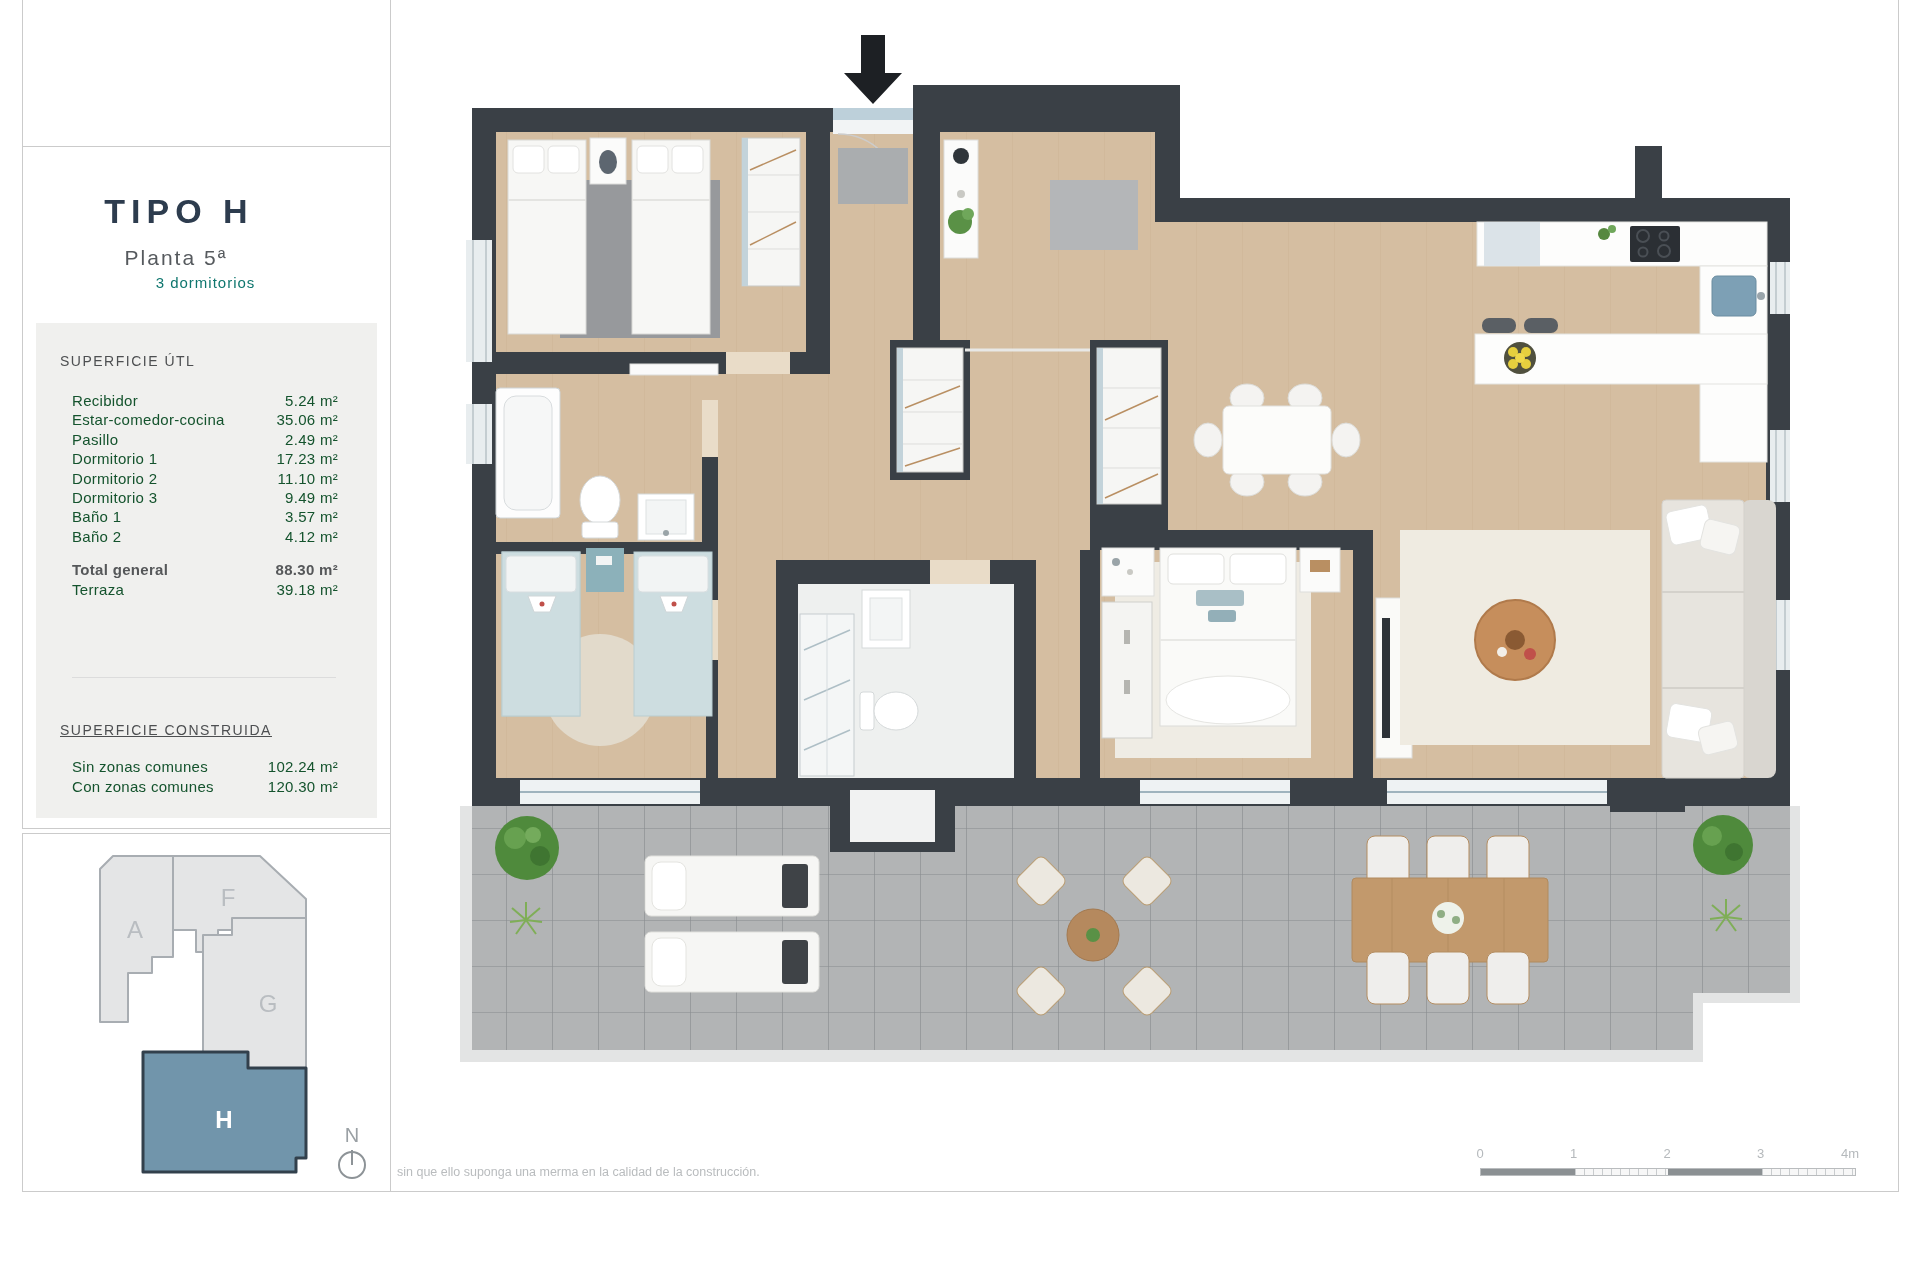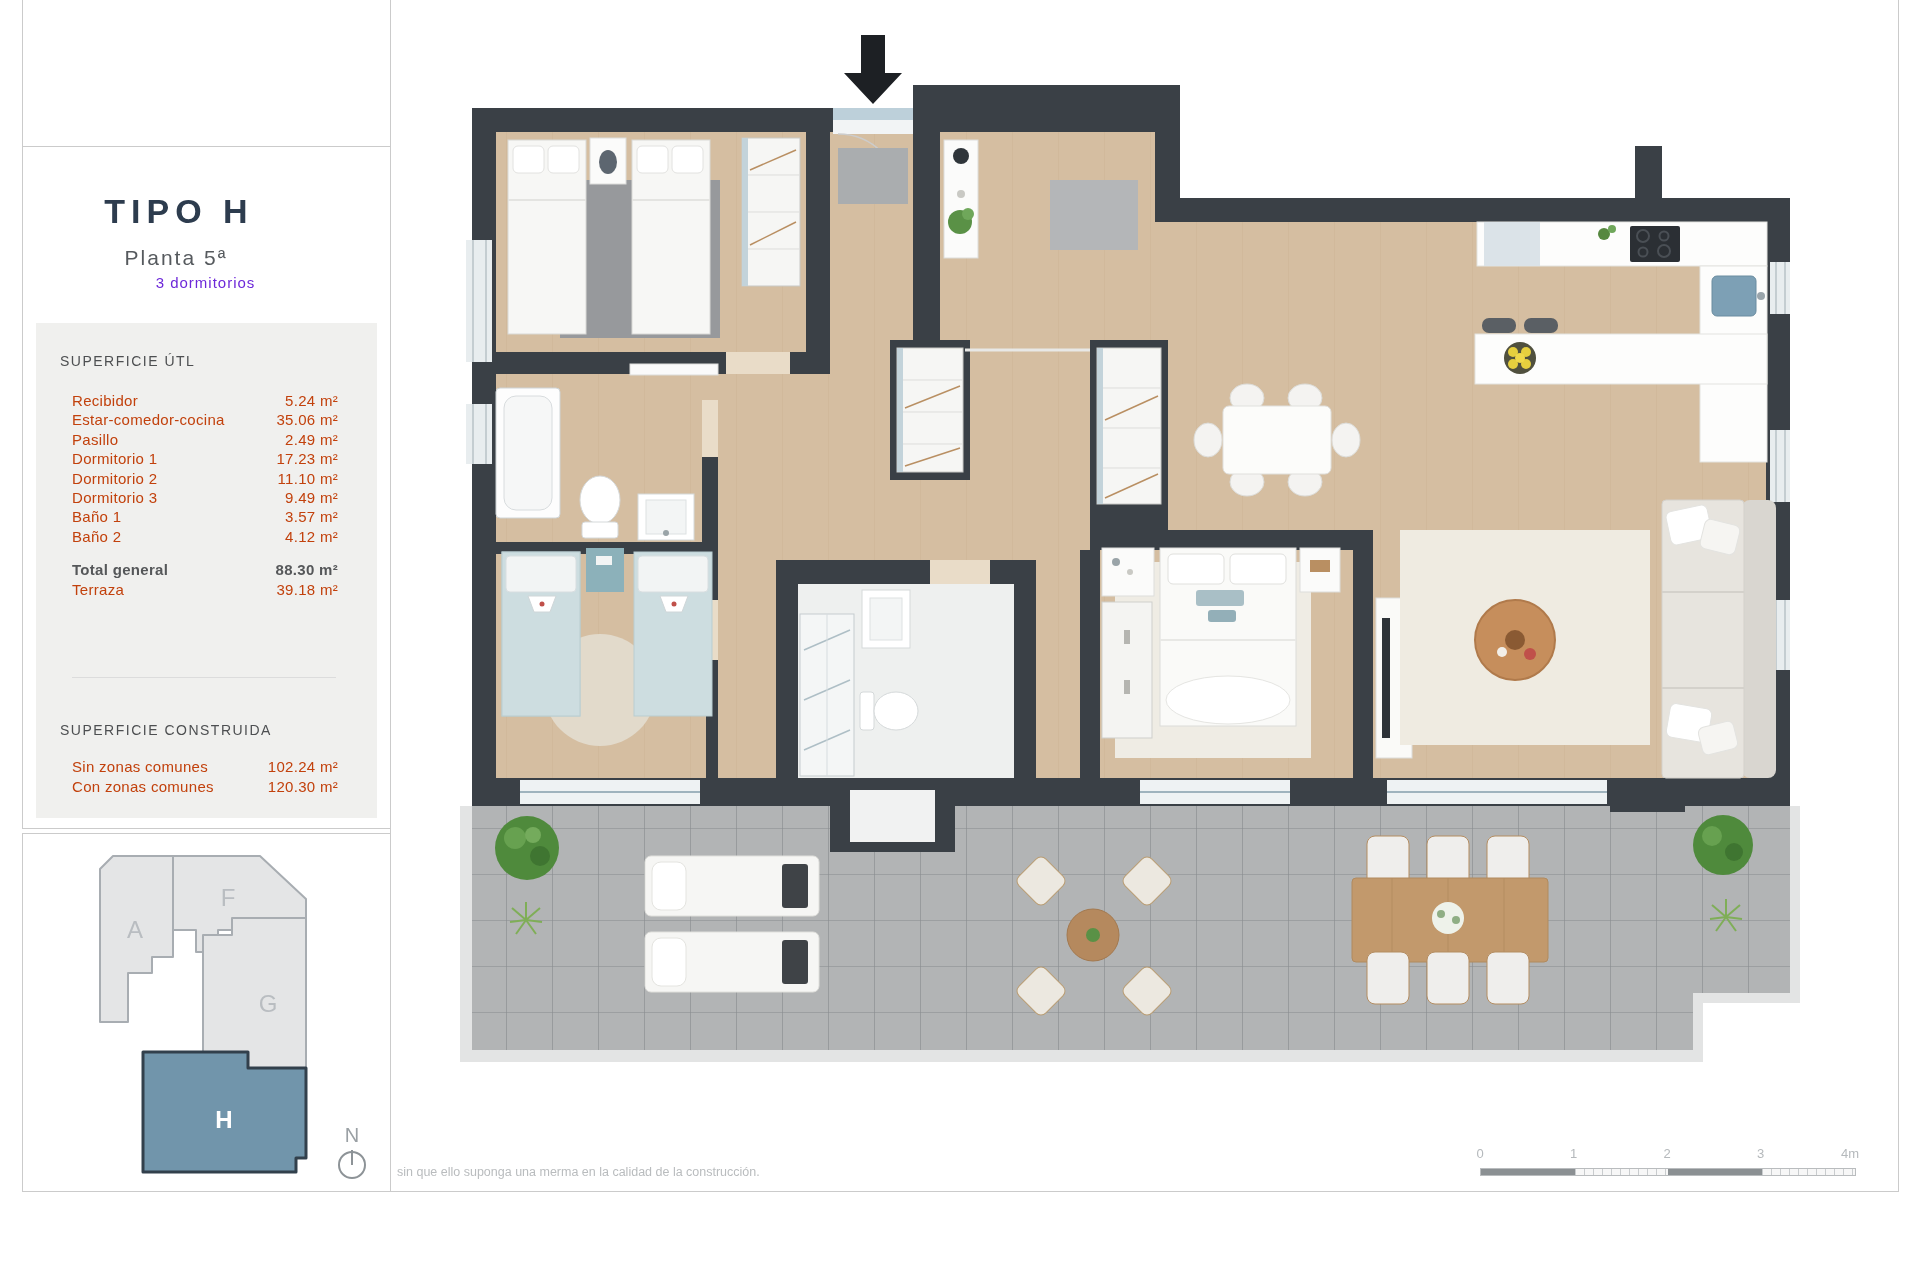--- a/index.html
+++ b/index.html
@@ -9,26 +9,26 @@
     -webkit-font-smoothing:antialiased;
   }
   .abs{position:absolute;}
   .box{position:absolute;border:1px solid #cbcbcb;background:#fff;}
   
   .title{left:22px;top:192px;width:314px;text-align:center;
     font-size:34px;font-weight:bold;letter-spacing:6px;color:#2d3c4e;}
   .subtitle{left:22px;top:246px;width:308px;text-align:center;
     font-size:21px;letter-spacing:2px;color:#565a5e;}
   .subtitle2{left:22px;top:274px;width:367px;text-align:center;
-    font-size:15px;letter-spacing:1px;color:#6d28d9;}
+    font-size:15px;letter-spacing:1px;color:#0f766e;}
   .panel{left:36px;top:323px;width:341px;height:495px;background:#f0f0ee;}
   .sec-heading{position:absolute;left:60px;font-size:14px;letter-spacing:1.5px;color:#4d4f51;}
   .rows{position:absolute;left:72px;width:266px;}
   .row{display:flex;justify-content:space-between;
-    font-size:15px;line-height:19.4px;color:#c2410c;letter-spacing:.3px;}
+    font-size:15px;line-height:19.4px;color:#14532d;letter-spacing:.3px;}
   .row.dark{color:#555759;font-weight:bold;line-height:20px;gap:20px;}
   .row.grey2{line-height:20px;}
   .divider{position:absolute;left:72px;top:677px;width:264px;height:1px;background:#dcdcdc;}
   
   .disclaimer{left:397px;top:1163px;width:900px;font-size:12.5px;line-height:19px;color:#b9bcbe;}
   .scalebar{left:1480px;top:1146px;width:376px;height:40px;}
   .scalebar .lbl{position:absolute;top:0;font-size:13px;color:#b5b9bc;transform:translateX(-50%);}
   .scalebar .bar{position:absolute;top:22px;left:0;width:374px;height:6px;
     border:1px solid #b9bcbe;display:flex;}
   .scalebar .seg{width:93.5px;height:6px;}
@@ -93,21 +93,21 @@
       <span>88.30 m²</span>
     </div>
   <div class="row grey2">
       <span>Terraza</span>
       <span>39.18 m²</span>
     </div>
 </div>
 
 <div class="divider"></div>
 
-<div class="sec-heading" style="top:722px;">SUPERFICIE CONSTRUIDA</div>
+<div class="sec-heading" style="top:722px;text-decoration:underline;">SUPERFICIE CONSTRUIDA</div>
 
 <div class="rows" style="top:757px;">
   <div class="row grey2">
       <span>Sin zonas comunes</span>
       <span>102.24 m²</span>
     </div>
   <div class="row grey2">
       <span>Con zonas comunes</span>
       <span>120.30 m²</span>
     </div>

